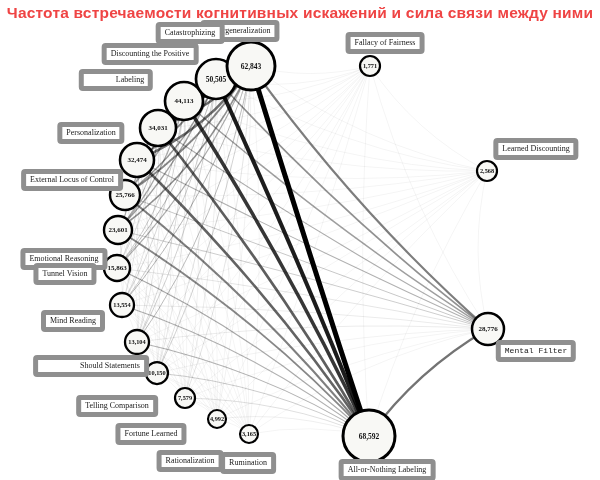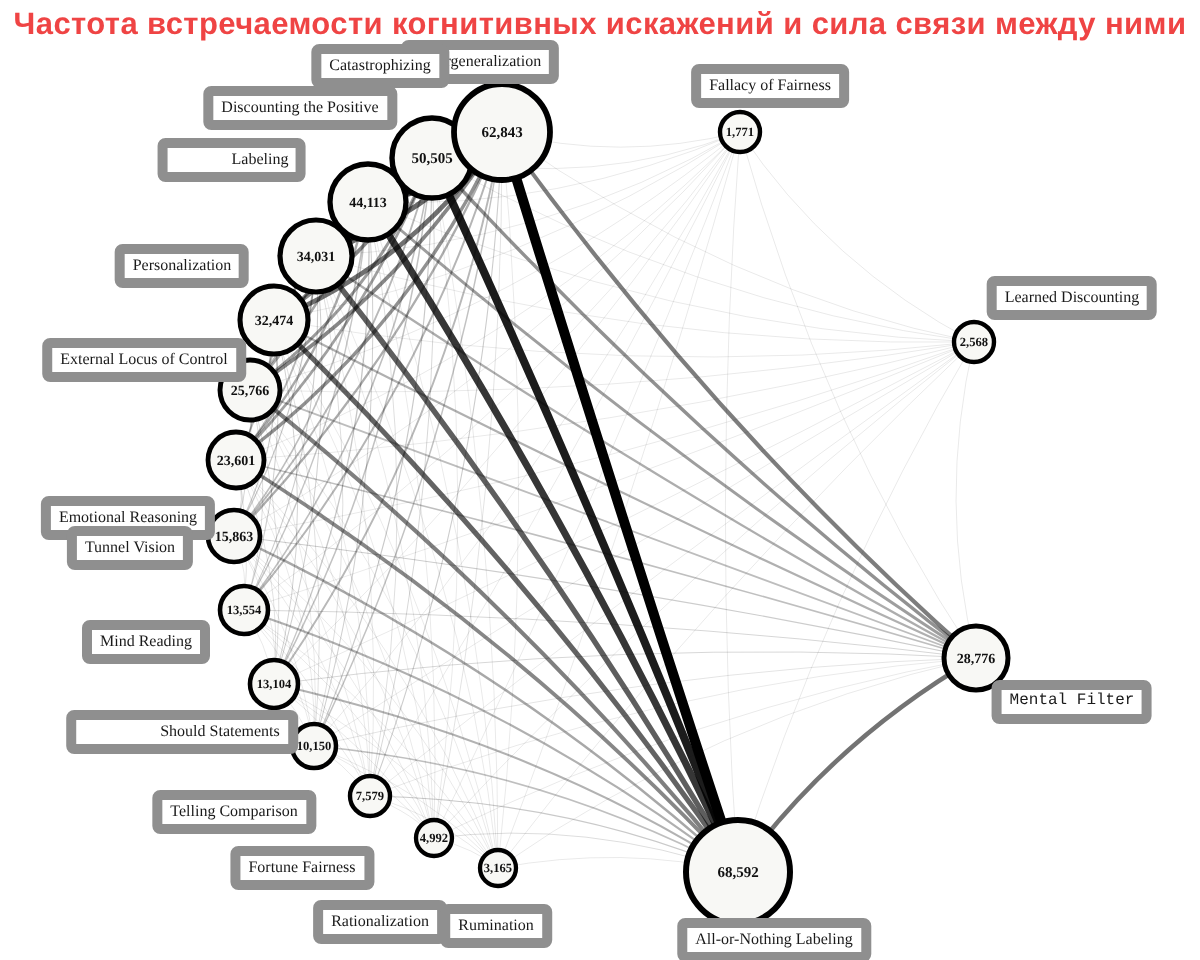--- a/index.html
+++ b/index.html
@@ -242,20 +242,20 @@
     <div class="node-label" style="left: 190px; top: 33px; border-color: rgb(143, 143, 143);">Catastrophizing</div>
     <div class="node-label" style="left: 150px; top: 54px; border-color: rgb(143, 143, 143);">Discounting the Positive</div>
     <div class="node-label" style="left: 116px; top: 80px; border-color: rgb(143, 143, 143); padding-left: 32px;">Labeling</div>
     <div class="node-label" style="left: 91px; top: 133px; border-color: rgb(143, 143, 143);">Personalization</div>
     <div class="node-label" style="left: 72px; top: 180px; border-color: rgb(143, 143, 143);">External Locus of Control</div>
     <div class="node-label" style="left: 64px; top: 227px; border-color: rgb(143, 143, 143); margin-top: 32px;">Emotional Reasoning</div>
     <div class="node-label" style="left: 65px; top: 274px; border-color: rgb(143, 143, 143);">Tunnel Vision</div>
     <div class="node-label" style="left: 73px; top: 321px; border-color: rgb(143, 143, 143);">Mind Reading</div>
     <div class="node-label" style="left: 91px; top: 366px; border-color: rgb(143, 143, 143); padding-left: 42px;">Should Statements</div>
     <div class="node-label" style="left: 117px; top: 406px; border-color: rgb(143, 143, 143);">Telling Comparison</div>
-    <div class="node-label" style="left: 151px; top: 434px; border-color: rgb(143, 143, 143);">Fortune Fairness</div>
+    <div class="node-label" style="left: 151px; top: 434px; border-color: rgb(143, 143, 143);">Fortune Learned</div>
     <div class="node-label" style="left: 190px; top: 461px; border-color: rgb(143, 143, 143);">Rationalization</div>
     <div class="node-label" style="left: 248px; top: 463px; border-color: rgb(143, 143, 143);">Rumination</div>
     <div class="node-label" style="left: 387px; top: 470px; border-color: rgb(143, 143, 143);">All-or-Nothing Labeling</div>
     <div class="node-label" style="left: 536px; top: 351px; border-color: rgb(143, 143, 143); font-family: Liberation Mono, monospace;">Mental Filter</div>
     <div class="node-label" style="left: 536px; top: 149px; border-color: rgb(143, 143, 143);">Learned Discounting</div>
     <div class="node-label" style="left: 385px; top: 43px; border-color: rgb(143, 143, 143);">Fallacy of Fairness</div>
   </div>
 
 </body></html>

